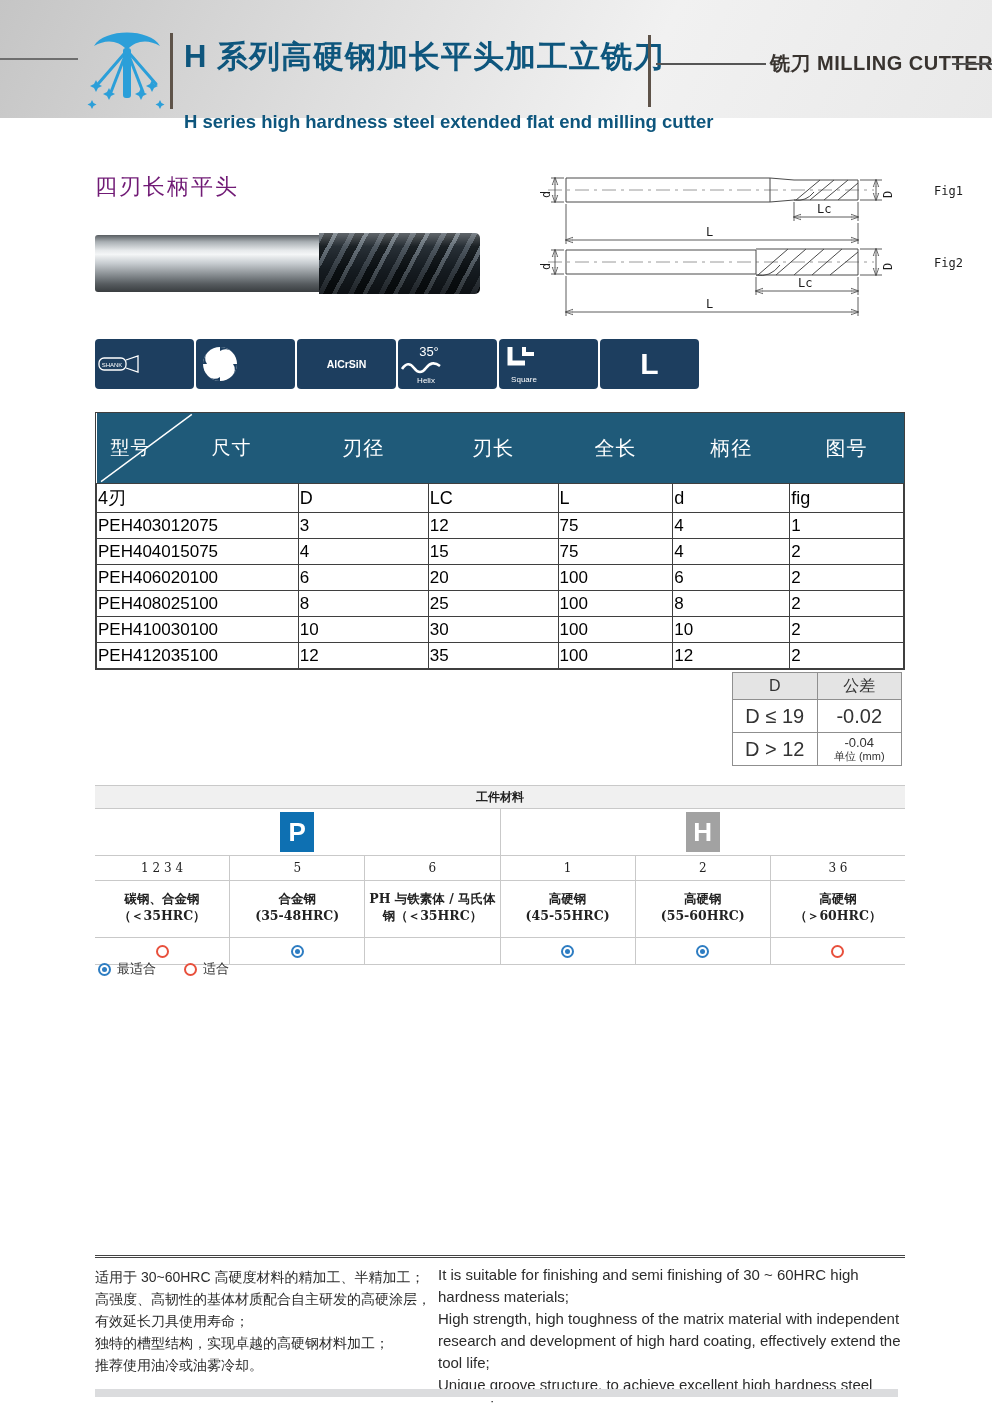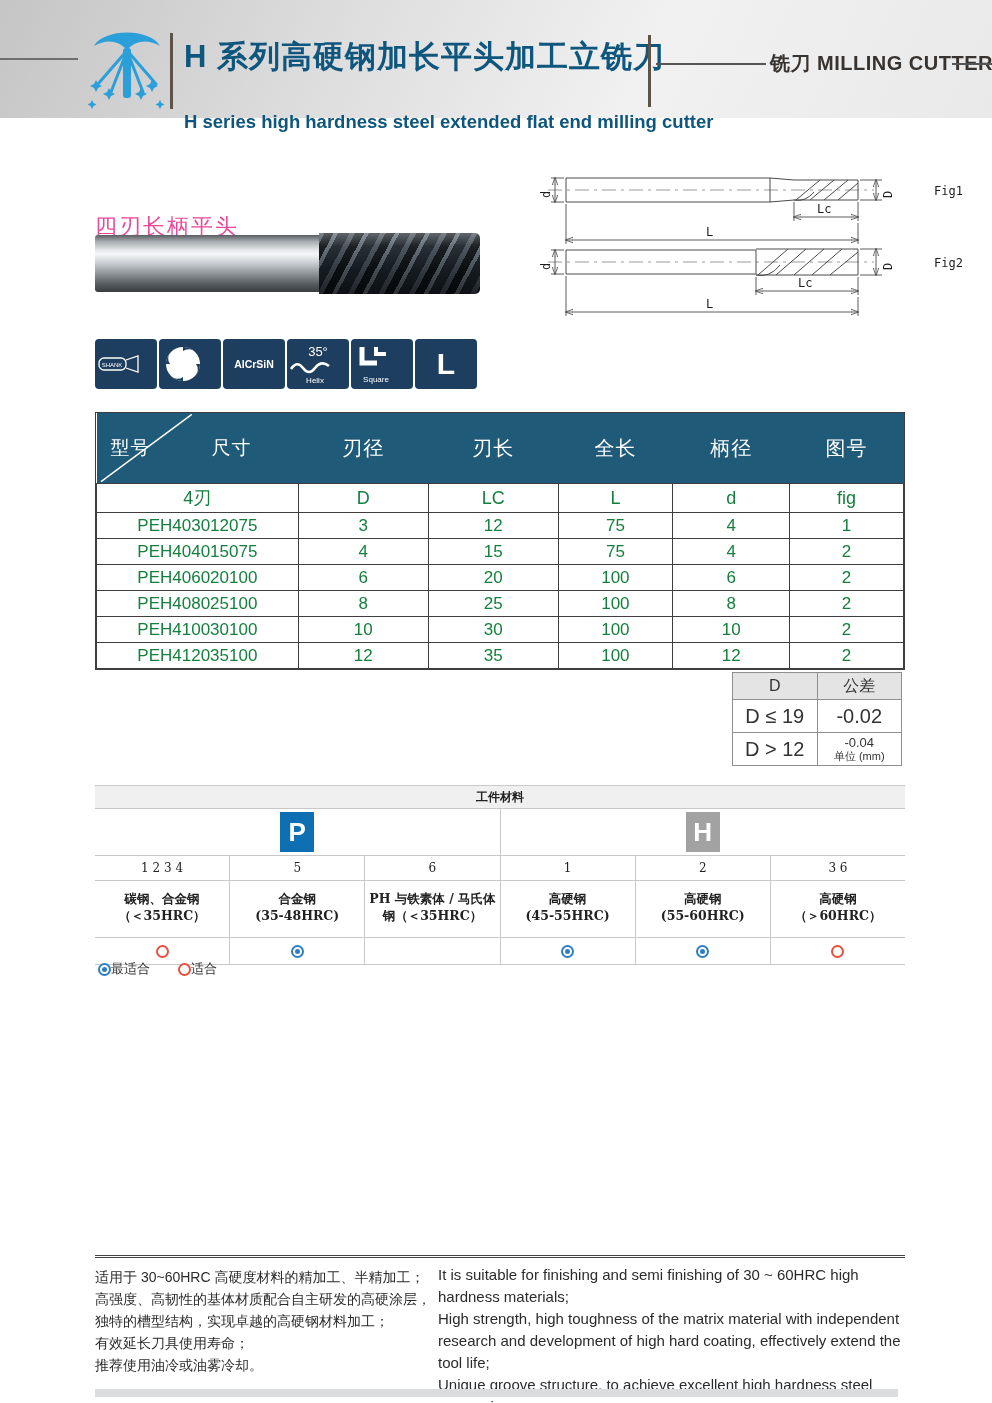--- a/index.html
+++ b/index.html
@@ -16,60 +16,60 @@
   .title-cn{position:absolute;left:184px;top:36px;width:460px;font-size:31px;font-weight:bold;
     color:#0e567d;letter-spacing:1px;white-space:nowrap;}
   .title-en{position:absolute;left:184px;top:78px;width:470px;font-size:18.5px;font-weight:bold;
     color:#0e567d;white-space:nowrap;margin-top:33px;}
   .cat-line-l{position:absolute;left:656px;top:63px;width:110px;height:2px;background:#555;}
   .cat-line-r{position:absolute;left:952px;top:63px;width:40px;height:2px;background:#555;}
   .cat-label{position:absolute;left:770px;top:50px;font-size:20px;font-weight:bold;color:#38332f;
     letter-spacing:0.5px;white-space:nowrap;}
 
   
-  .section-title{position:absolute;left:95px;top:172px;font-size:22px;color:#ec4899;
-    letter-spacing:2px;font-weight:500;margin-top:40px;}
+  .section-title{position:absolute;left:95px;top:172px;font-size:22px;color:#701a75;
+    letter-spacing:2px;font-weight:500;}
 
   
   .tool-photo{position:absolute;left:95px;top:224px;width:385px;height:78px;}
   .tool-shank{position:absolute;left:0;top:11px;width:224px;height:57px;border-radius:3px 0 0 3px;
     background:linear-gradient(180deg,#585d61 0%,#a9afb3 12%,#e6e9eb 27%,#f4f6f7 34%,
       #c6cbcf 50%,#8d9397 68%,#565b5f 86%,#393d40 100%);}
   .tool-flutes{position:absolute;left:224px;top:9px;width:161px;height:61px;border-radius:0 5px 5px 0;
     background:
       linear-gradient(180deg,rgba(255,255,255,.30) 0%,rgba(255,255,255,.05) 22%,rgba(0,0,0,.25) 60%,rgba(0,0,0,.55) 100%),
       repeating-linear-gradient(118deg,#454f58 0 5px,#0e1418 5px 13px,#5f6a73 13px 17px,#1c242b 17px 27px);}
 
   
   .fig-svg{position:absolute;left:538px;top:158px;}
   .fig-svg line,.fig-svg path,.fig-svg polyline{stroke:#4a4a4a;stroke-width:1;fill:none;}
   .fig-svg .cl{stroke:#9a9a9a;stroke-dasharray:14 5 3 5;}
   .fig-svg text{font-family:"DejaVu Sans Mono",monospace;font-size:12px;fill:#1c1c1c;stroke:none;}
   .fig-svg .dim{stroke:#4a4a4a;stroke-width:0.9;}
 
   
   .badges{position:absolute;left:95px;top:339px;display:flex;gap:2px;}
-  .badge{width:62px;height:50px;background:#1d3e5f;border-radius:4px;position:relative;color:#fff;overflow:hidden;}
+  .badge{width:62px;height:50px;background:#1d3e5f;border-radius:4px;position:relative;color:#fff;overflow:hidden;padding-left:37px;}
   .badge svg{position:absolute;left:0;top:0;}
   .badge svg text{fill:#fff;font-family:"Liberation Sans",sans-serif;}
   .badge .big-letter{position:absolute;left:0;top:0;width:100%;height:100%;display:flex;
     align-items:center;justify-content:center;font-size:30px;font-weight:bold;}
   .badge .coating-label{position:absolute;left:0;top:0;width:100%;height:100%;display:flex;
     align-items:center;justify-content:center;font-size:10.5px;font-weight:bold;letter-spacing:0;}
 
   
   .spec-wrap{position:absolute;left:95px;top:412px;width:808px;border:1px solid #3f3f3f;}
   .spec-table{width:100%;border-collapse:collapse;table-layout:fixed;}
   .spec-table .hd th{background:#1f5a79;color:#fff;font-weight:normal;font-size:20px;height:68px;
     border:none;letter-spacing:1px;}
   .corner-cell{position:relative;}
   .corner-cell .c-top{position:absolute;left:57%;top:50%;transform:translateY(-50%);font-size:19px;}
   .corner-cell .c-bot{position:absolute;left:14px;top:50%;transform:translateY(-50%);font-size:19px;}
   .corner-cell svg{position:absolute;left:0;top:0;width:100%;height:100%;}
-  .spec-table td{border:1px solid #3f3f3f;text-align:center;font-size:17px;color:#15803d;height:23px;}
+  .spec-table td{border:1px solid #3f3f3f;font-size:17px;color:#000000;height:23px;}
   .spec-table .sub td{height:26px;font-size:18px;}
 
   
   .tol-table{position:absolute;left:732px;top:672px;width:170px;border-collapse:collapse;}
   .tol-table td{border:1px solid #8f8f8f;text-align:center;color:#333;}
   .tol-table .t-hd td{background:#e4e4e4;font-size:16px;height:24px;}
   .tol-table .t-row td{font-size:20px;height:30px;font-stretch:condensed;}
   .tol-table .tol-small{font-size:13px;line-height:14px;}
   .tol-table .unit{font-size:11px;line-height:12px;color:#333;}
 
@@ -78,35 +78,35 @@
   .mat-title{height:22px;line-height:22px;background:#f0f0f0;border-top:1px solid #c9c9c9;
     border-bottom:1px solid #c9c9c9;text-align:center;font-size:12px;font-weight:bold;}
   .mat-badges{display:flex;height:46px;border-bottom:1px solid #c9c9c9;}
   .mat-half{width:50%;display:flex;}
   .mat-half + .mat-half{border-left:1px solid #c9c9c9;}
   .mat-slot{flex:1;display:flex;align-items:center;justify-content:center;}
   .group-badge{width:34px;height:40px;display:flex;align-items:center;justify-content:center;
     color:#fff;font-size:26px;font-weight:bold;font-family:"Liberation Sans",sans-serif;}
   .group-p{background:#0e70b2;}
   .group-h{background:#a2a2a2;}
-  .mat-row{display:flex;border-bottom:1px solid #c9c9c9;}
+  .mat-row{display:flex;border-bottom:1px solid #c9c9c9;justify-content:center;}
   .mat-cell{flex:1;text-align:center;}
   .mat-cell + .mat-cell{border-left:1px solid #c9c9c9;}
   .mat-numbers .mat-cell{height:24px;line-height:24px;font-size:12px;}
   .mat-names .mat-cell{height:56px;padding-top:9px;box-sizing:border-box;font-size:12.5px;
     font-weight:600;line-height:17px;}
   .mat-circles .mat-cell{height:26px;display:flex;align-items:center;justify-content:center;}
   .circ{display:inline-block;width:13px;height:13px;border-radius:50%;box-sizing:border-box;position:relative;}
   .circ.fit{border:2px solid #e8503c;}
   .circ.best{border:2px solid #2e7dc2;}
   .circ.best::after{content:"";position:absolute;left:2px;top:2px;width:5px;height:5px;
     border-radius:50%;background:#2e7dc2;}
   .legend{position:absolute;left:98px;top:960px;display:flex;gap:28px;
     font-family:"DejaVu Serif","Liberation Serif",serif;font-size:13px;color:#333;}
-  .legend-item{display:flex;align-items:center;}
+  .legend-item{display:flex;align-items:center;gap:6px;}
 
   
   .desc-rule{position:absolute;left:95px;top:1255px;width:810px;height:3px;
     border-top:1px solid #444;border-bottom:1px solid #444;box-sizing:border-box;}
   .desc-cn{position:absolute;left:95px;top:1266px;width:350px;font-size:14px;line-height:22px;color:#2b2b2b;}
   .desc-en{position:absolute;left:438px;top:1264px;width:478px;font-size:15px;line-height:22px;color:#2b2b2b;}
   .footer-bar{position:absolute;left:95px;top:1389px;width:803px;height:8px;background:#dbdcde;}
 </style>
 </head>
 <body>
@@ -442,22 +442,22 @@
       <div class="legend-item">
         <span class="circ fit"></span>
         <span>适合</span>
       </div>
     </div>
 
   <div class="desc-rule"></div>
   <div class="desc-cn" id="desc-cn">
       <div>适用于 30~60HRC 高硬度材料的精加工、半精加工；</div>
       <div>高强度、高韧性的基体材质配合自主研发的高硬涂层，</div>
+      <div>有效延长刀具使用寿命；</div>
       <div>独特的槽型结构，实现卓越的高硬钢材料加工；</div>
-      <div>有效延长刀具使用寿命；</div>
       <div>推荐使用油冷或油雾冷却。</div>
     </div>
   <div class="desc-en" id="desc-en">
       <div>It is suitable for finishing and semi finishing of 30 ~ 60HRC high hardness materials;</div>
       <div>High strength, high toughness of the matrix material with independent research and development of high hard coating, effectively extend the tool life;</div>
       <div>Unique groove structure, to achieve excellent high hardness steel processing;</div>
     </div>
 
   <div class="footer-bar"></div>
 </div>

